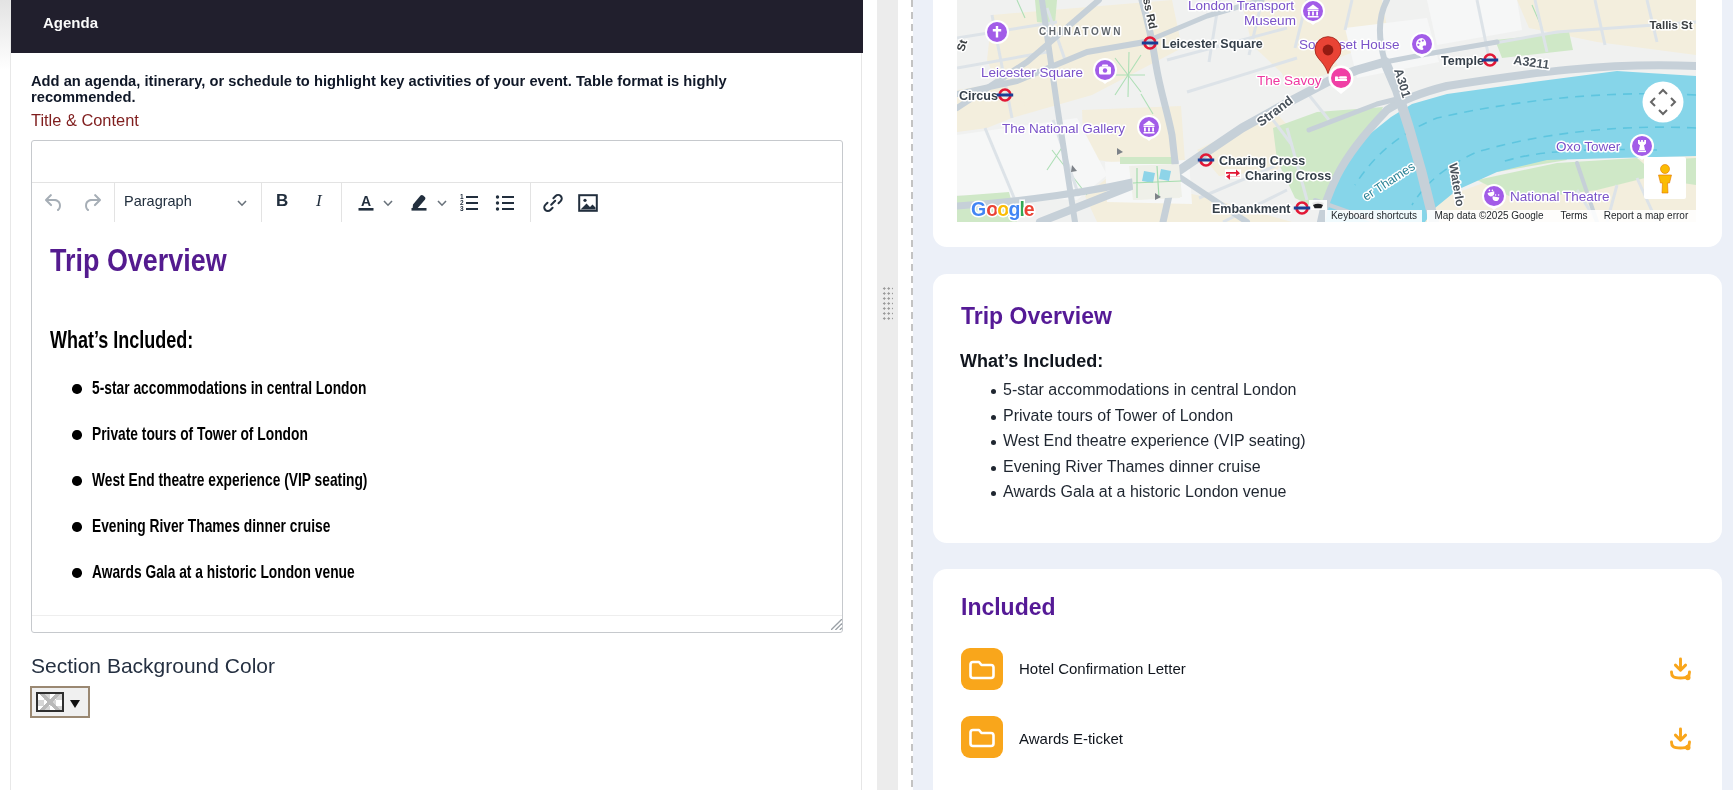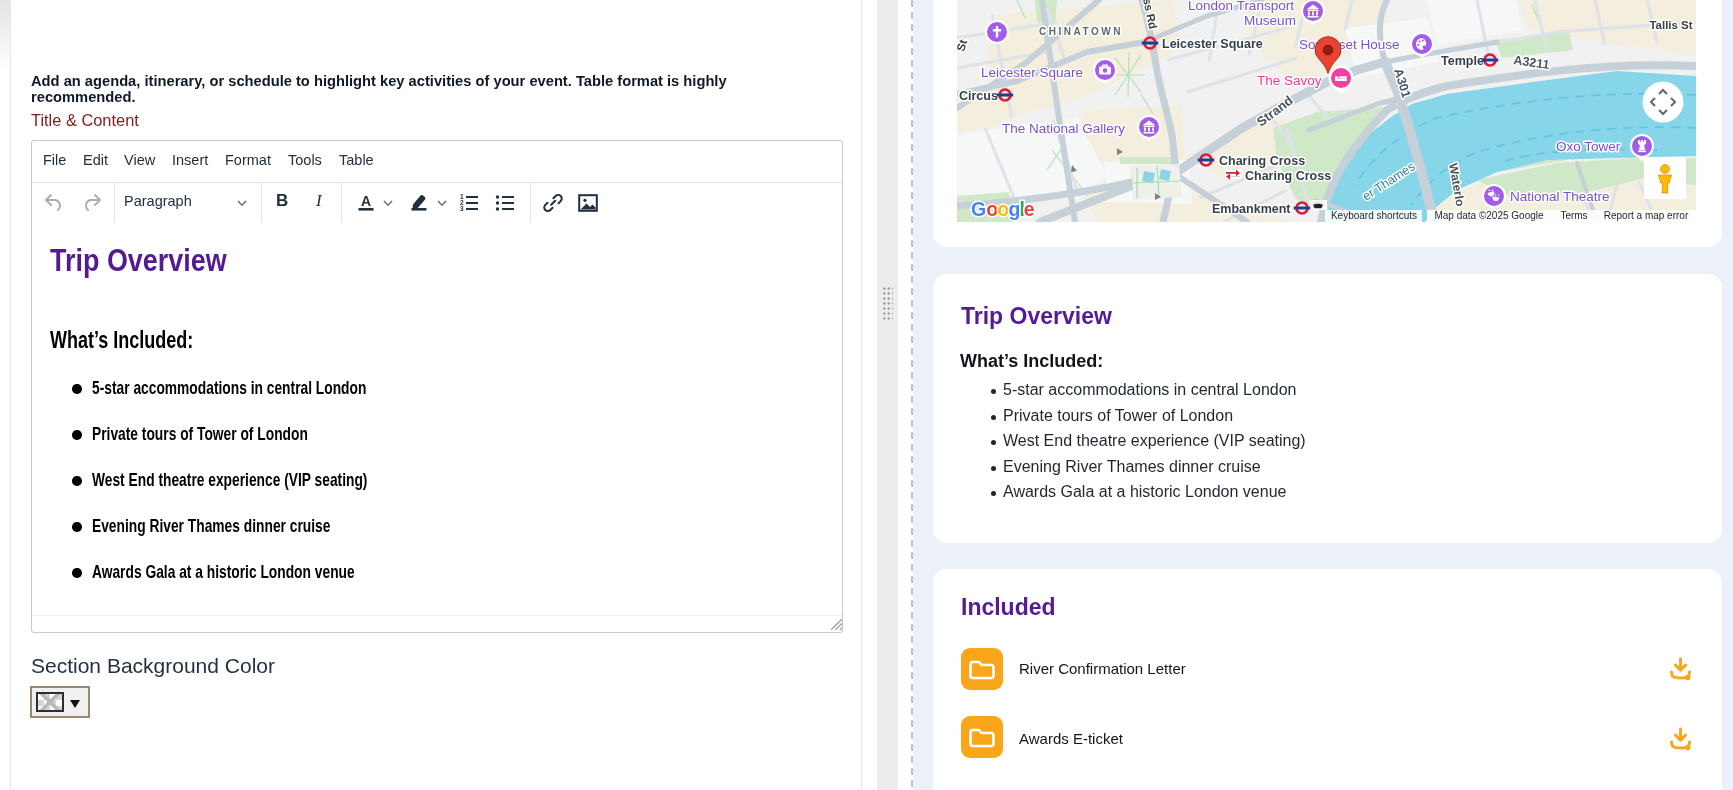--- a/index.html
+++ b/index.html
@@ -84,33 +84,25 @@
   .plist li::before { content:""; position:absolute; left:-12px; top:8px;
     width:5px; height:5px; border-radius:50%; background:#1f2630; }
   .docrow-ico { position:absolute; left:28px; width:42px; height:42px;
     background:#f9a61b; border-radius:9px; }
   .docrow-txt { position:absolute; left:86px; font-size:15px; color:#10151d; }
 </style>
 </head>
 <body>
 
 <div class="leftwrap">
+  <div class="hdr">Agenda</div>
   <div class="desc">Add an agenda, itinerary, or schedule to highlight key activities of your event. Table format is highly recommended.</div>
   <div class="lbl">Title &amp; Content</div>
 
   <div class="editor">
-    <div class="menubar">
-      <span style="left:11px">File</span>
-      <span style="left:51px">Edit</span>
-      <span style="left:92px">View</span>
-      <span style="left:140px">Insert</span>
-      <span style="left:193px">Format</span>
-      <span style="left:256px">Tools</span>
-      <span style="left:307px">Table</span>
-    </div>
     <div class="toolbar">
       <div class="tsep" style="left:82px"></div>
       <div class="tsep" style="left:229px"></div>
       <div class="tsep" style="left:309px"></div>
       <div class="tsep" style="left:498px"></div>
 
       <svg class="ticon" style="left:10px" width="24" height="24" viewBox="0 0 24 24">
         <path d="M6.4 8H12c3.7 0 6.2 2 6.8 5.1.6 2.7-.4 5.6-2.3 6.8a1 1 0 0 1-1-1.8c1.1-.6 1.8-2.7 1.4-4.6-.5-2.1-2.2-3.5-4.9-3.5H6.4l3.3 3.3a1 1 0 1 1-1.4 1.4l-5-5a1 1 0 0 1 0-1.4l5-5a1 1 0 0 1 1.4 1.4L6.4 8z" fill="#a6aeb6"></path>
       </svg>
 
@@ -537,21 +529,21 @@
       <li>Awards Gala at a historic London venue</li>
     </ul>
   </div>
   <div class="card doccard">
     <div class="ph" style="top:25px">Included</div>
     <div class="docrow-ico" style="top:79px">
       <svg width="42" height="42" viewBox="0 0 42 42">
           <path d="M12,14 h6 l2.5,3 h9.5 a2.5,2.5 0 0 1 2.5,2.5 v8 a2.5,2.5 0 0 1 -2.5,2.5 h-18 a2.5,2.5 0 0 1 -2.5,-2.5 v-11 a2.5,2.5 0 0 1 2.5,-2.5 z" fill="none" stroke="#fff" stroke-width="2.6" stroke-linejoin="round"></path>
         </svg>
     </div>
-    <div class="docrow-txt" style="top:91px">River Confirmation Letter</div>
+    <div class="docrow-txt" style="top:91px">Hotel Confirmation Letter</div>
     <svg style="position:absolute;left:734px;top:86px" width="27" height="27" viewBox="0 0 24 24">
       <g fill="none" stroke="#f9a61b" stroke-width="2.6" stroke-linecap="round" stroke-linejoin="round">
         <path d="M12,3.5 L12,13"></path>
         <path d="M7.5,9 L12,13.5 L16.5,9"></path>
         <path d="M4,15 c0,4 1.5,5.5 8,5.5 c6.5,0 8,-1.5 8,-5.5"></path>
       </g>
       <circle cx="18.5" cy="20" r="2.4" fill="#f9a61b"></circle>
     </svg>
     <div class="docrow-ico" style="top:147px">
       <svg width="42" height="42" viewBox="0 0 42 42">

